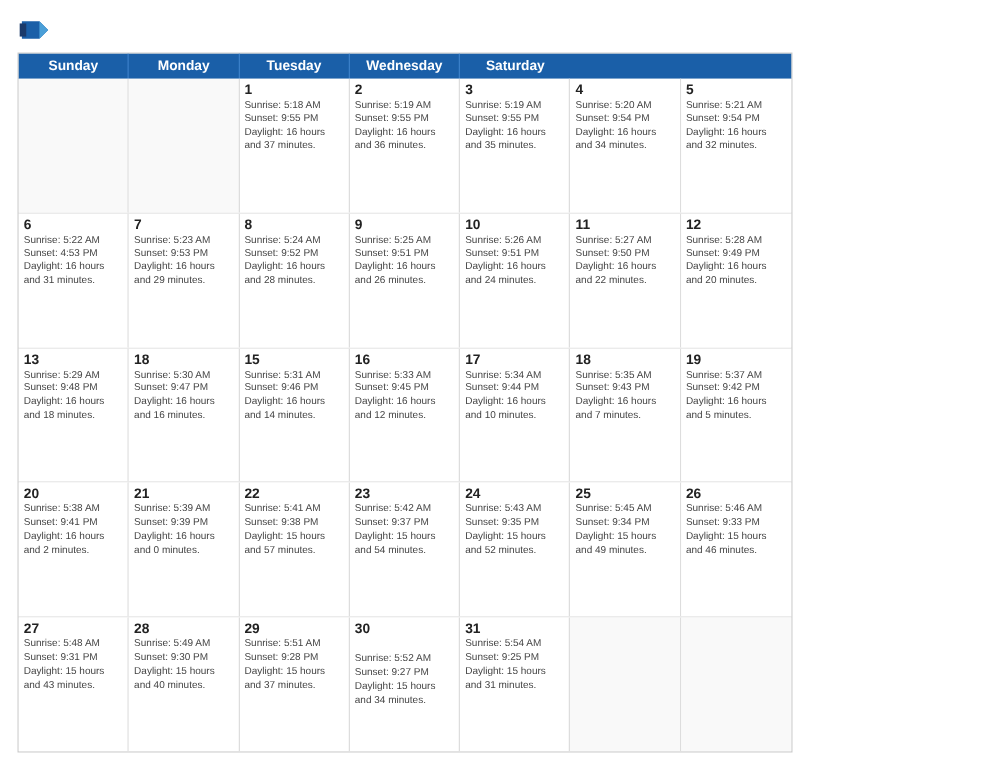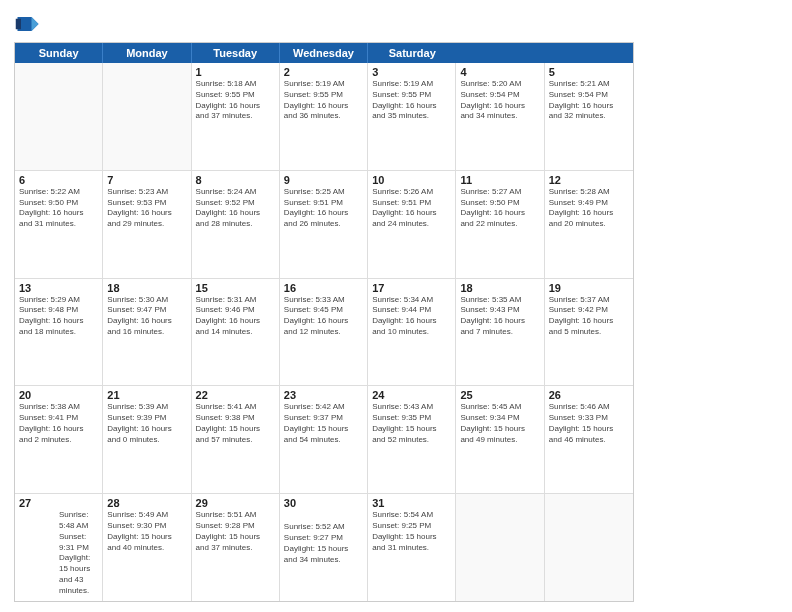--- a/index.html
+++ b/index.html
@@ -177,21 +177,21 @@
             <div class="cell-content" style="white-space: pre-line;">Sunrise: 5:21 AM
 Sunset: 9:54 PM
 Daylight: 16 hours
 and 32 minutes.</div>
           </div>
         </div>
         <div class="cal-row">
           <div class="cal-cell">
             <span class="day-num">6</span>
             <div class="cell-content" style="white-space: pre-line;">Sunrise: 5:22 AM
-Sunset: 9:50 PM
+Sunset: 4:53 PM
 Daylight: 16 hours
 and 31 minutes.</div>
           </div>
           <div class="cal-cell">
             <span class="day-num">7</span>
             <div class="cell-content" style="white-space: pre-line;">Sunrise: 5:23 AM
 Sunset: 9:53 PM
 Daylight: 16 hours
 and 29 minutes.</div>
           </div>
@@ -329,21 +329,21 @@
             <span class="day-num">26</span>
             <div class="cell-content" style="white-space: pre-line;">Sunrise: 5:46 AM
 Sunset: 9:33 PM
 Daylight: 15 hours
 and 46 minutes.</div>
           </div>
         </div>
         <div class="cal-row">
           <div class="cal-cell">
             <span class="day-num">27</span>
-            <div class="cell-content" style="white-space: pre-line; margin-left: 40px;">Sunrise: 5:48 AM
+            <div class="cell-content" style="white-space: pre-line;">Sunrise: 5:48 AM
 Sunset: 9:31 PM
 Daylight: 15 hours
 and 43 minutes.</div>
           </div>
           <div class="cal-cell">
             <span class="day-num">28</span>
             <div class="cell-content" style="white-space: pre-line;">Sunrise: 5:49 AM
 Sunset: 9:30 PM
 Daylight: 15 hours
 and 40 minutes.</div>

